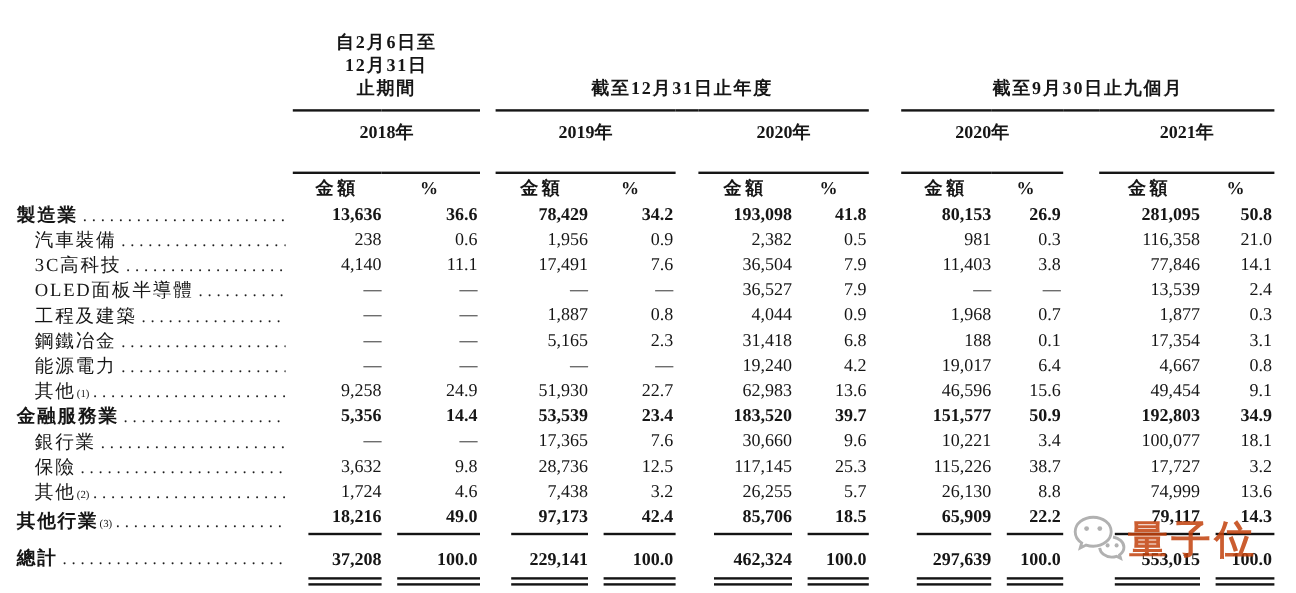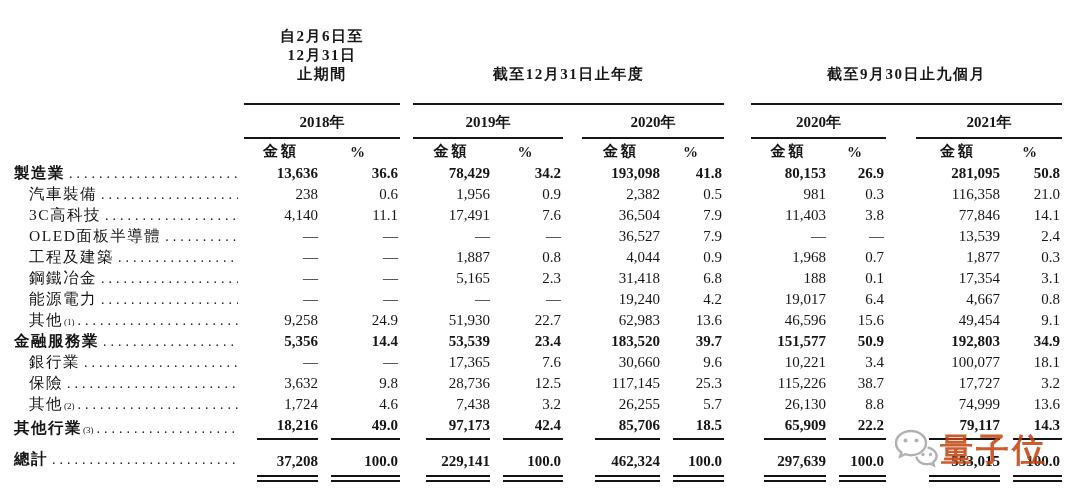--- a/index.html
+++ b/index.html
@@ -24,24 +24,24 @@
   col.c-a2 { width: 77px; }  col.c-p2 { width: 73px; }
   col.c-a3 { width: 78px; }  col.c-p3 { width: 64px; }
   col.c-a4 { width: 75px; }  col.c-p4 { width: 60px; }
   col.c-a5 { width: 84px; }  col.c-p5 { width: 62px; }
   col.c-s1 { width: 13px; } col.c-s2 { width: 19px; }
   col.c-s3 { width: 27px; } col.c-s4 { width: 30px; }
 
   th { font-weight: 700; padding: 0; }
   td { padding: 0; }
 
-  tr.h-groups th { vertical-align: bottom; height: 76px; padding-bottom: 19px; }
+  tr.h-groups th { vertical-align: bottom; height: 76px; padding-bottom: 7px; }
   th.grp { text-align: center; letter-spacing: 1.5px; font-size: 15px; line-height: 19px; }
   th.rule { border-bottom: 2px solid #161616; }
-  tr.h-years th { vertical-align: bottom; height: 27px; padding-bottom: 5px; text-align: center; font-size: 15px; }
+  tr.h-years th { vertical-align: bottom; height: 27px; padding-bottom: 23px; text-align: center; font-size: 15px; }
   tr.h-measures th { vertical-align: bottom; height: 22px; padding-bottom: 2px; text-align: center; letter-spacing: 3px; font-size: 15px; }
   tr.h-unaudited th { height: 16px; text-align: center; font-size: 14px; letter-spacing: 1px; vertical-align: top; }
   tr.h-unit th { height: 24px; text-align: center; font-size: 14.5px; letter-spacing: 1.5px; vertical-align: middle; }
 
   tbody td { height: 21px; vertical-align: middle; }
   td.lbl-cell { }
   .lblflex { display: flex; align-items: baseline; }
   .row-label { white-space: nowrap; letter-spacing: 1.5px; font-size: 15.5px; }
   tr.bold .row-label, tr.bold .cellbox { font-weight: 700; }
   tr.indent .lblflex { padding-left: 15px; }

